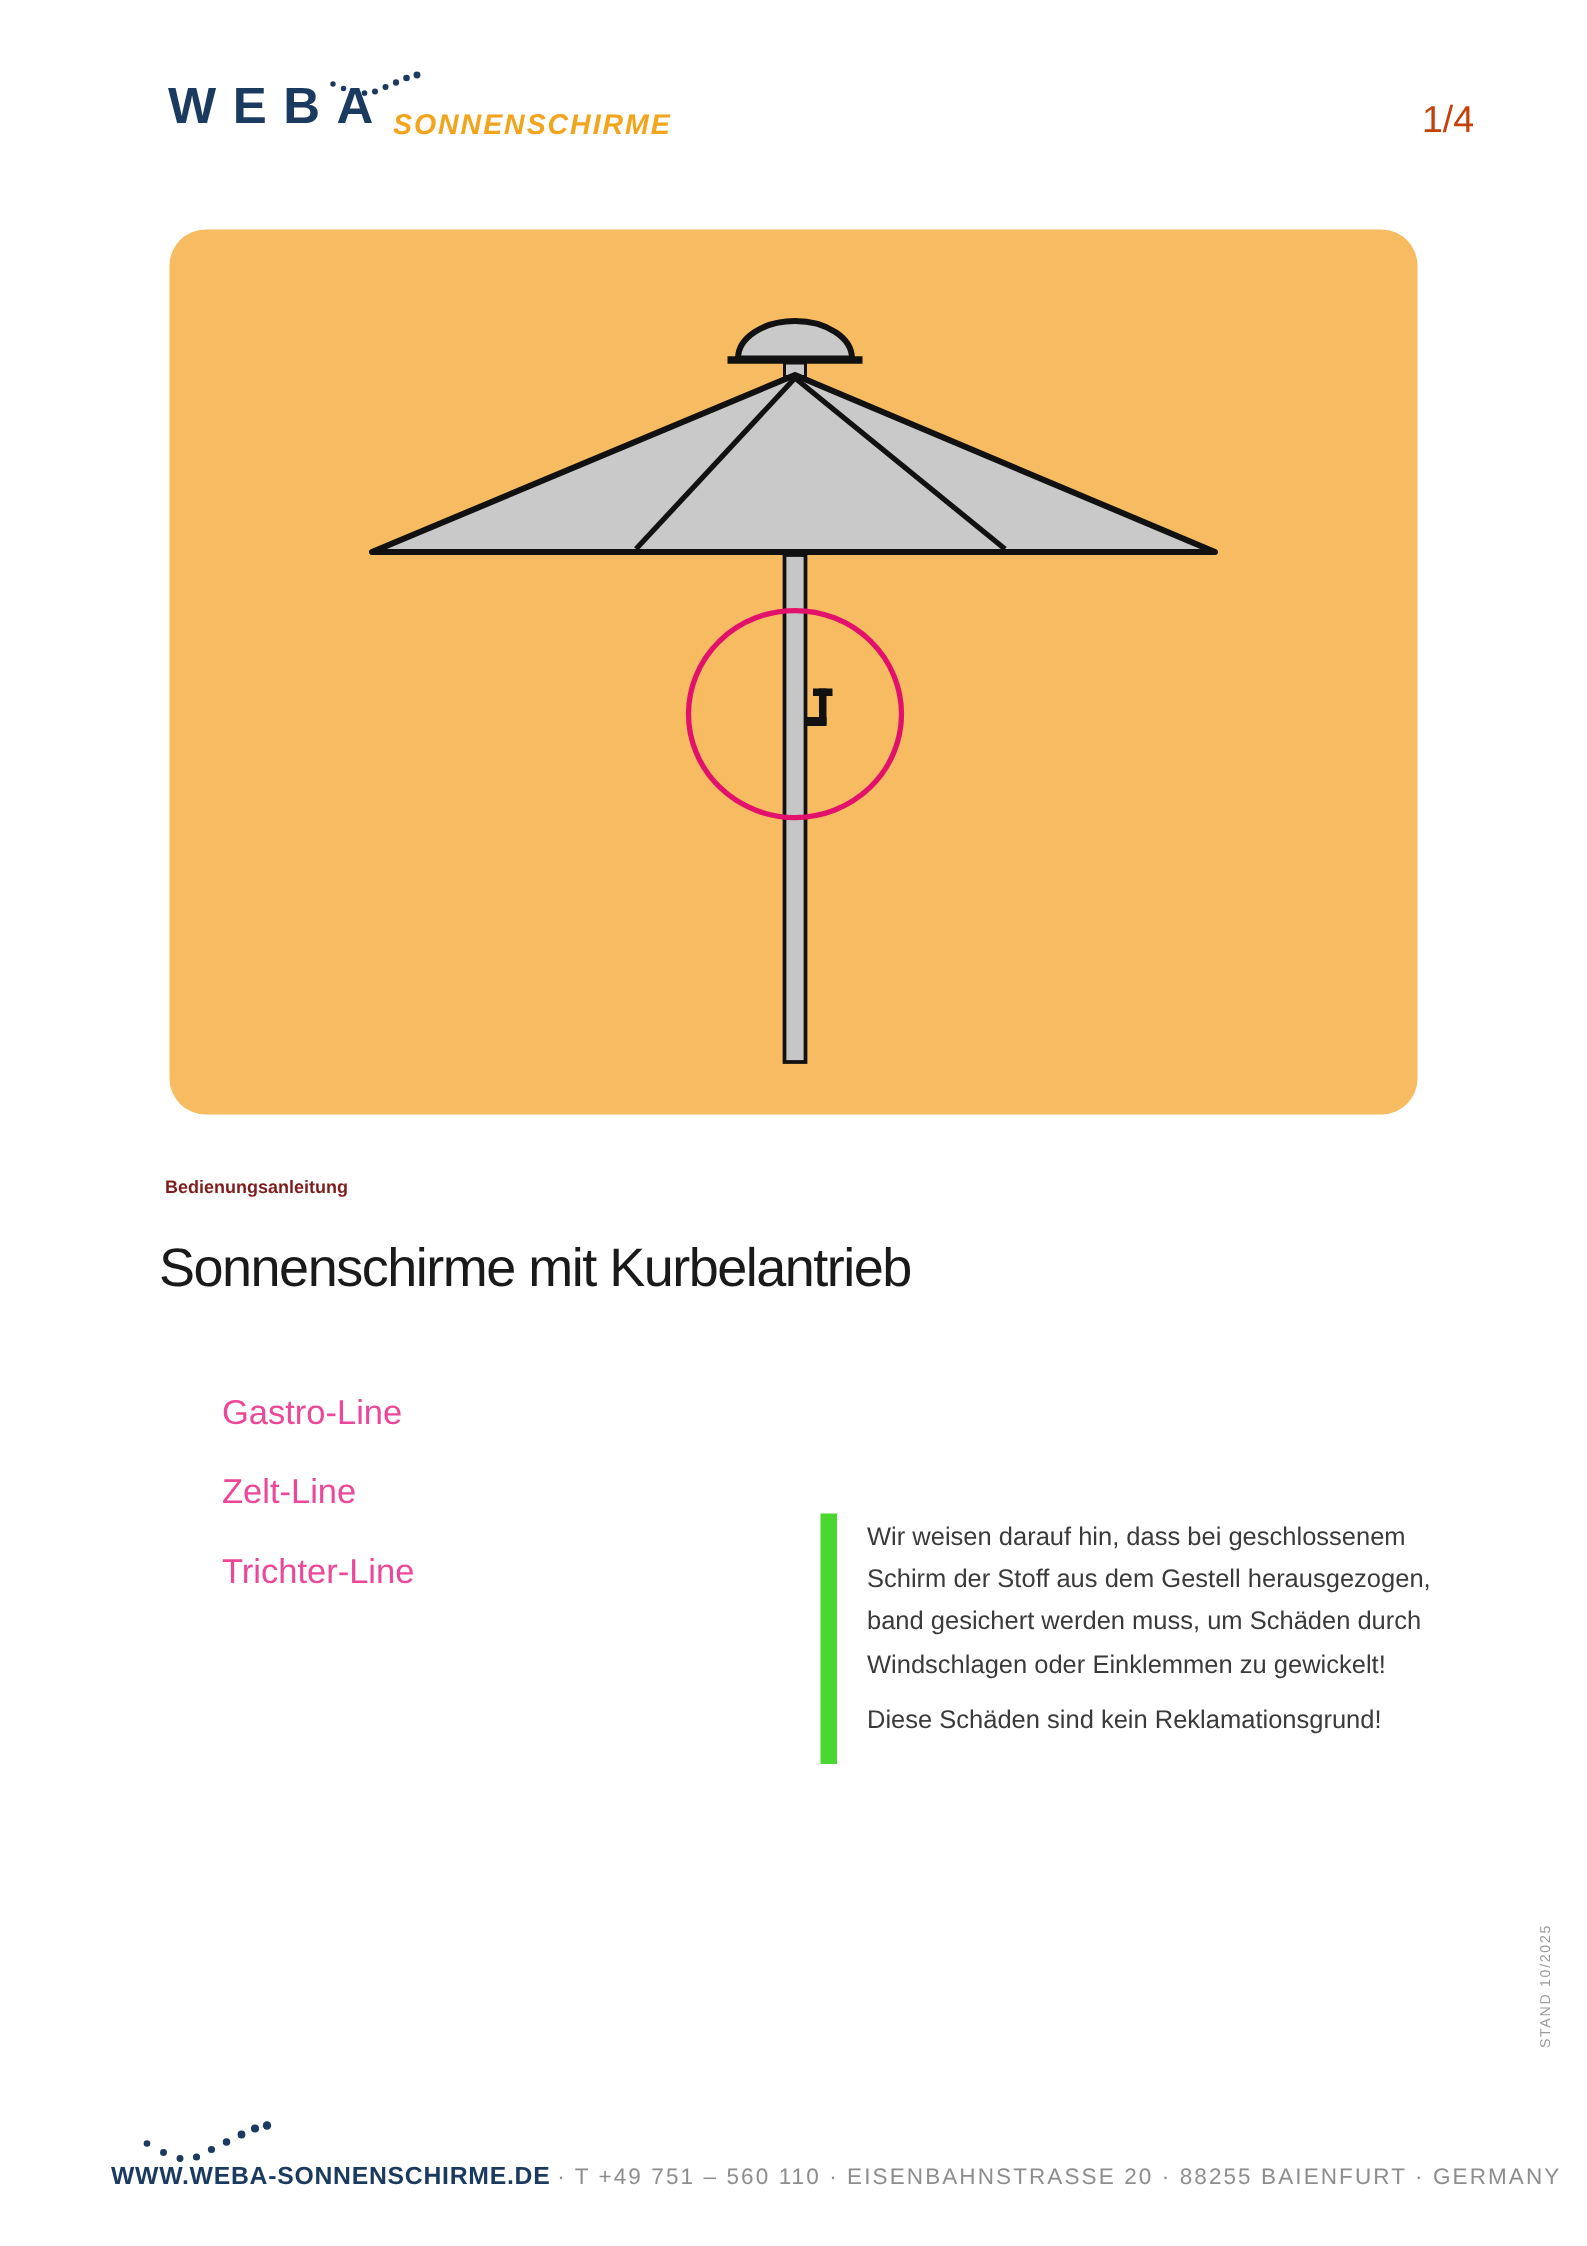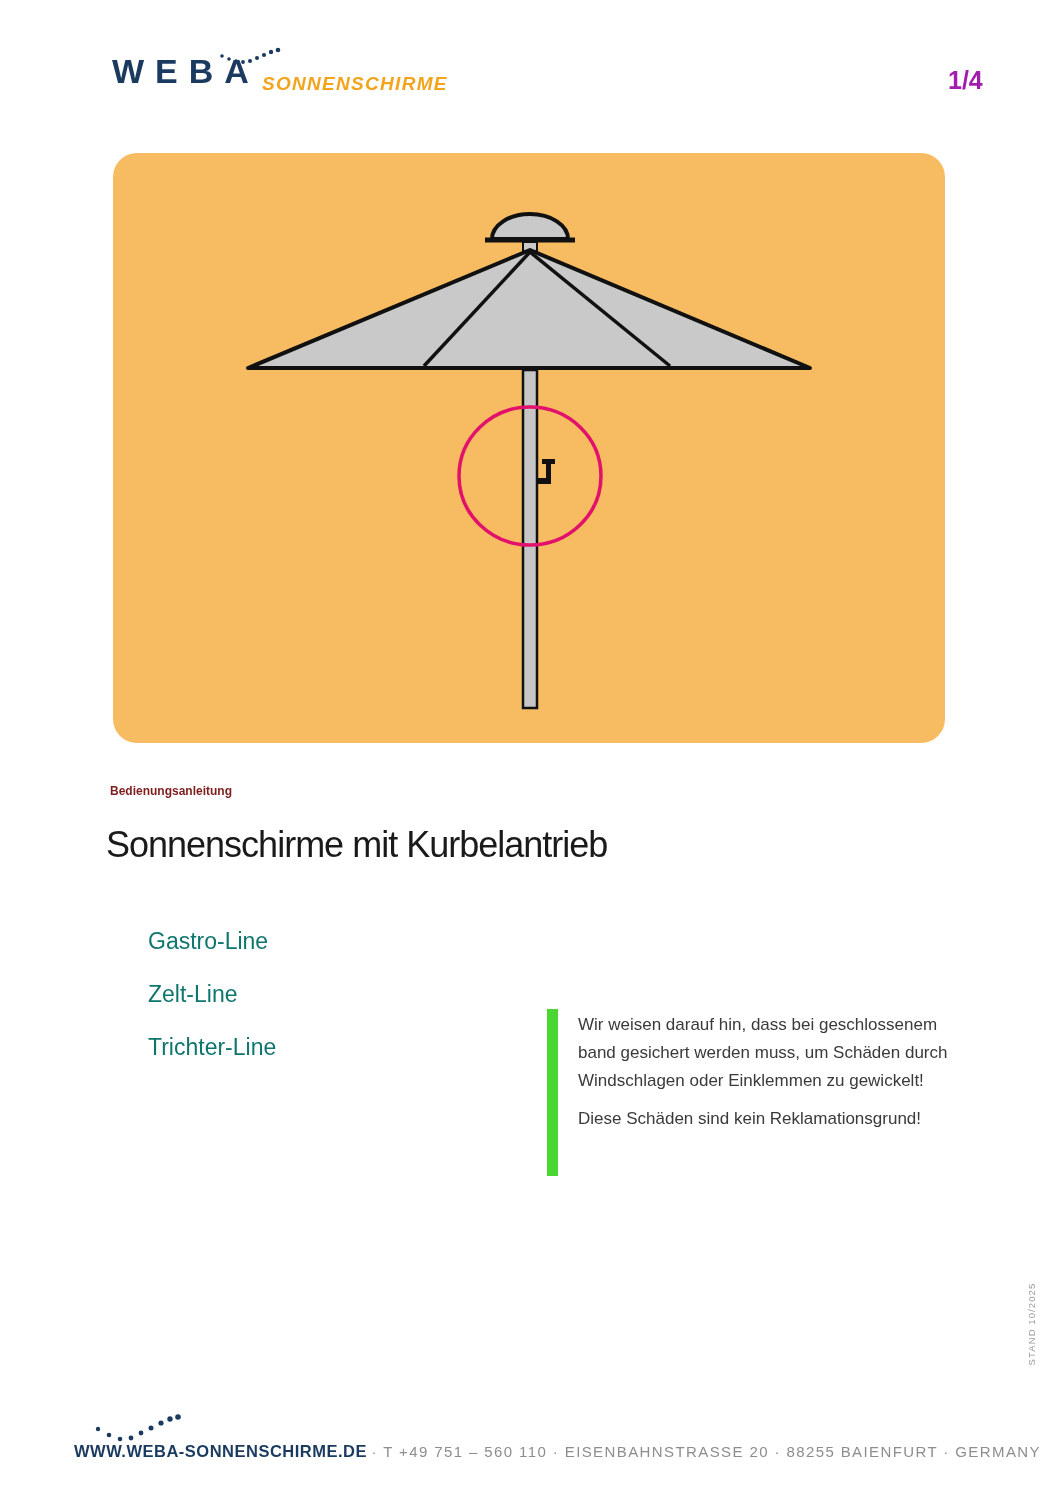--- a/index.html
+++ b/index.html
@@ -22,21 +22,21 @@
   }
   .logo-dots { position: absolute; left: 215px; top: 40px; }
   .logo-sub {
     position: absolute; left: 262px; top: 73px;
     font-size: 19px; font-weight: 700; letter-spacing: 1.3px;
     color: #F2A51C;
     font-style: italic;
   }
   .page-num {
     position: absolute; left: 948px; top: 66px;
-    font-size: 25px; color: #a21caf; font-weight: bold;
+    font-size: 25px; color: #c2410c;
   }
 
   
   .hero {
     position: absolute; left: 113px; top: 153px;
     width: 832px; height: 590px;
     background: #F7BC61; border-radius: 24px;
   }
   .hero svg { display: block; }
 
@@ -45,21 +45,21 @@
     position: absolute; left: 110px; top: 784px;
     font-size: 12px; font-weight: 700; color: #7f1d1d;
   }
   .title {
     position: absolute; left: 106px; top: 824px;
     font-size: 36px; font-weight: 300; letter-spacing: -1px;
     color: #1a1a1a; white-space: nowrap;
   }
   .lines-list { position: absolute; left: 148px; top: 930px; }
   .line-item {
-    font-size: 23px; color: #0f766e; line-height: 23px;
+    font-size: 23px; color: #ec4899; line-height: 23px;
     margin-bottom: 30px;
   }
 
   
   .notice-bar {
     position: absolute; left: 547px; top: 1009px;
     width: 11px; height: 167px; background: #4BD732;
   }
   .notice-text {
     position: absolute; left: 578px; top: 1011px;
@@ -140,20 +140,21 @@
 
   <div class="lines-list">
     <div class="line-item">Gastro-Line</div>
     <div class="line-item">Zelt-Line</div>
     <div class="line-item">Trichter-Line</div>
   </div>
 
   <div class="notice-bar"></div>
   <div class="notice-text">
     <div class="ln">Wir weisen darauf hin, dass bei geschlossenem</div>
+    <div class="ln">Schirm der Stoff aus dem Gestell herausgezogen,</div>
     <div class="ln">band gesichert werden muss, um Schäden durch</div>
     <div class="ln">Windschlagen oder Einklemmen zu gewickelt!</div>
     <div class="notice-second">Diese Schäden sind kein Reklamationsgrund!</div>
   </div>
 
   <div class="stamp">STAND 10/2025</div>
 
   <svg class="footer-dots" width="95" height="32" viewBox="0 0 95 32">
     <g fill="#1B3A5F">
       <circle cx="6" cy="19" r="2.2"></circle>

